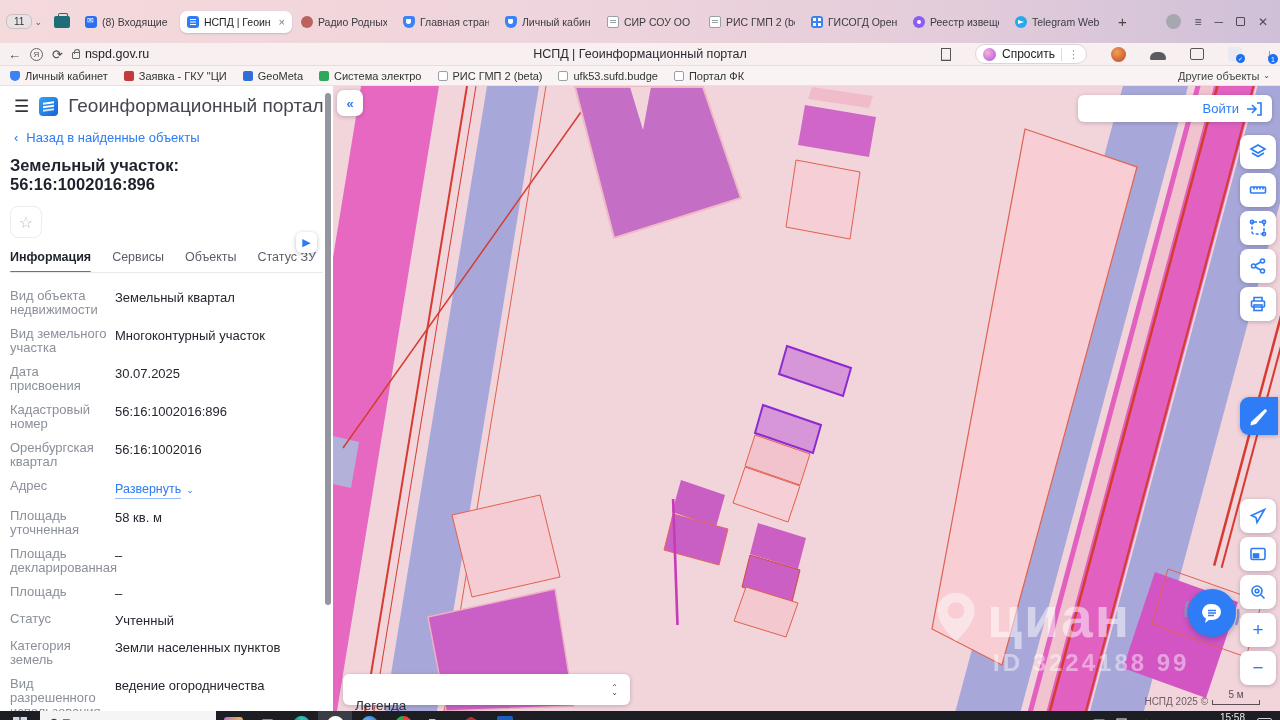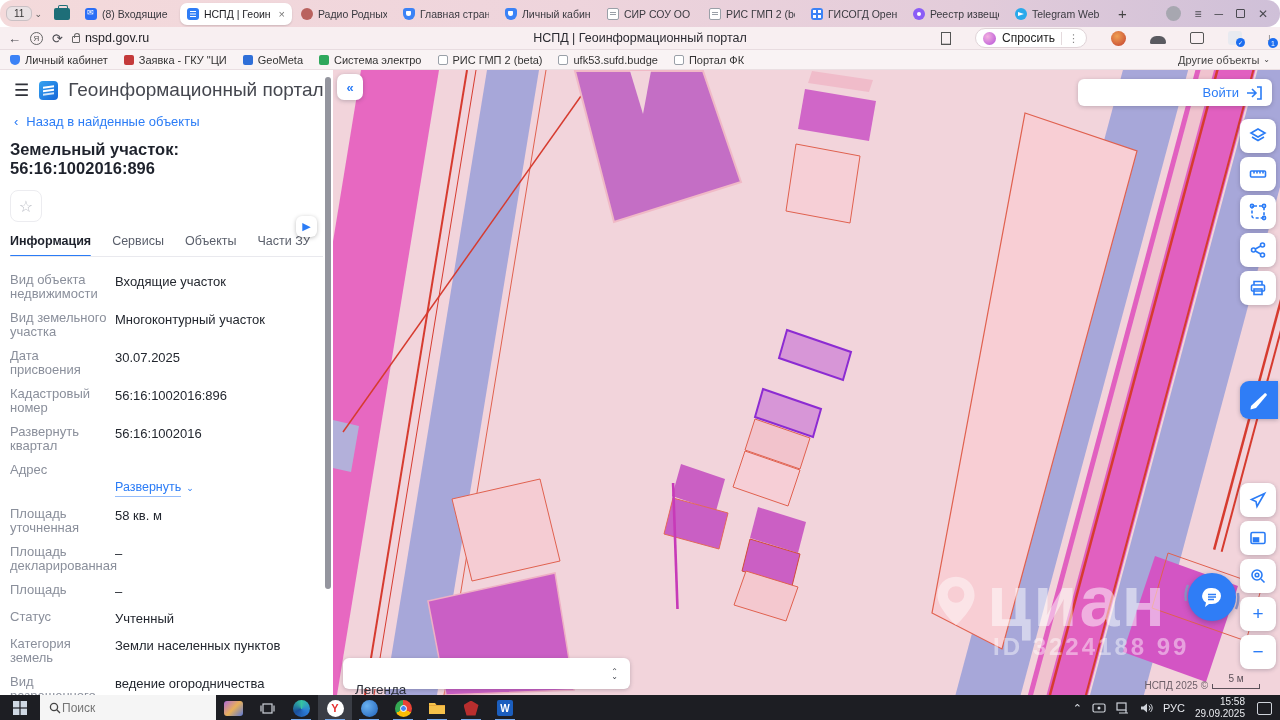--- a/index.html
+++ b/index.html
@@ -1,23 +1,23 @@
 <!DOCTYPE html>
 <html><head>
 <meta charset="utf-8">
 <style>
   * { margin:0; padding:0; box-sizing:border-box; }
   html,body { width:1280px; height:720px; overflow:hidden; }
   body { font-family:"Liberation Sans", sans-serif; }
   .screen { position:relative; width:1280px; height:720px; background:#fff; overflow:hidden; }
 
   
-  .tabbar { height:27px; display:flex; align-items:center;
+  .tabbar { height:43px; display:flex; align-items:center;
     background:linear-gradient(90deg,#f4dadb 0%,#eed4dc 45%,#e3ccda 75%,#cfc0d8 100%);
-    padding:0 6px; gap:2px;border-radius:13px; }
+    padding:0 6px; gap:2px; }
   .tabcounter { display:flex; align-items:center; gap:2px; margin-right:4px; }
   .tabcounter .count { background:#e9e2e4; border:1px solid #c9c0c4; border-radius:6px;
     font-size:10px; color:#333; padding:1px 7px; }
   .tabcounter .chev { font-size:9px; color:#555; }
   .case-ico { width:16px; height:12px; background:#1e6e78; border-radius:2px; position:relative; margin:0 6px; }
   .case-ico:before { content:""; position:absolute; top:-3px; left:4px; width:8px; height:3px;
     border:1.5px solid #1e6e78; border-bottom:none; border-radius:2px 2px 0 0; }
   .tab { display:flex; align-items:center; gap:5px; width:100px; height:22px; padding:0 7px;
     font-size:10.5px; color:#3a3a40; white-space:nowrap; overflow:hidden; border-radius:7px;
     position:relative; flex:0 0 auto; }
@@ -83,21 +83,21 @@
   .starbtn { margin:12px 0 0 10px; width:32px; height:32px; border:1px solid #ececf0; border-radius:8px; display:flex; align-items:center; justify-content:center; font-size:16px; color:#b9bcc4; background:#fff; }
   .ptabs { margin:12px 0 0 10px; display:flex; gap:21px; font-size:12.5px; color:#5a5f6b; border-bottom:1px solid #e9e9ee; padding-bottom:8px; position:relative; width:313px; white-space:nowrap; overflow:hidden; }
   .ptab { position:relative; }
   .ptab.active { color:#1e222c; font-weight:700; }
   .ptab.active:after { content:""; position:absolute; left:0; right:0; bottom:-9px; height:2.5px; background:#2b7cf6; border-radius:2px; }
   .ptab-scroll { position:absolute; right:16px; top:146px; width:21px; height:21px; background:#fff; border-radius:6px; box-shadow:0 1px 4px rgba(0,0,0,.25); display:flex; align-items:center; justify-content:center; color:#2b7cf6; font-size:11px; z-index:3; }
   .fields { margin:16px 0 0 10px; padding-right:32px; }
   .frow { display:flex; margin-bottom:10px; }
   .flabel { width:97px; flex:0 0 97px; margin-right:8px; font-size:13px; line-height:14px; color:#8a8f9b; }
   .fvalue { font-size:13px; line-height:17px; color:#23272f; }
-  .expand { margin-top:16px; display:flex; align-items:center; gap:5px; font-size:12.5px; color:#2b7cf6; }
+  .expand { margin-top:2px; display:flex; align-items:center; gap:5px; font-size:12.5px; color:#2b7cf6; }
   .expand .txt { border-bottom:1px solid rgba(43,124,246,.5); }
   .pscroll { position:absolute; right:2px; top:7px; width:6px; height:512px; background:#94959e; border-radius:3px; }
 
   
   .map { flex:1; position:relative; overflow:hidden; background:#f2d4db; }
   .map svg.base { position:absolute; inset:0; width:100%; height:100%; }
 
   .mapbtn { position:absolute; background:#fff; border-radius:7px; box-shadow:0 1px 4px rgba(40,40,60,.28); display:flex; align-items:center; justify-content:center; }
   .collapse { left:4px; top:4px; width:26px; height:26px; color:#2b7cf6; font-size:13px; font-weight:700; }
   .loginbar { position:absolute; right:8px; top:9px; width:194px; height:27px; background:#fff; border-radius:6px; box-shadow:0 1px 4px rgba(40,40,60,.25); display:flex; align-items:center; justify-content:flex-end; gap:7px; padding-right:10px; }
@@ -112,21 +112,21 @@
   .fab-arcs { position:absolute; left:847px; top:495px; width:64px; height:64px; pointer-events:none; }
   .legendbar { position:absolute; left:10px; top:588px; width:287px; height:31px; background:#fff; border-radius:6px; box-shadow:0 1px 4px rgba(40,40,60,.25); display:flex; align-items:center; padding:0 12px; }
   .legendbar .t { font-size:13.5px; color:#2b2f38;margin-top:32px; }
   .legendbar .sorter { margin-left:auto; display:flex; flex-direction:column; line-height:5px; color:#41454e; font-size:8px; }
   .attrib { position:absolute; right:72px; top:610px; font-size:10px; color:#6d5f68; }
   .scalebar { position:absolute; left:879px; top:603px; width:48px; text-align:center; }
   .scalebar .lbl { font-size:10px; color:#5a4f57; }
   .scalebar .bar { height:5px; border-left:1.5px solid #5a4f57; border-right:1.5px solid #5a4f57; border-bottom:1.5px solid #5a4f57; }
   .wm { position:absolute; left:600px; top:505px; display:flex; align-items:flex-start; gap:8px; pointer-events:none; }
   .wm-pin { width:46px; height:52px; opacity:.5; }
-  .wm-txt { font-size:72px; font-weight:700; color:rgba(255,255,255,.5); line-height:52px; letter-spacing:2px; }
+  .wm-txt { font-size:57px; font-weight:700; color:rgba(255,255,255,.5); line-height:52px; letter-spacing:2px; }
   .wm-id { position:absolute; left:660px; top:563px; font-size:24px; font-weight:700; color:rgba(255,255,255,.45); letter-spacing:3px; pointer-events:none; }
 
   
   .taskbar { height:26px; background:#1d1e23; display:flex; align-items:stretch; color:#e8eaee; }
   .tb-start { width:40px; display:flex; align-items:center; justify-content:center; }
   .tb-search { width:176px; background:#f5f5f5; display:flex; align-items:center; gap:1px; padding:0 9px; }
   .tb-search input { border:none; outline:none; background:transparent; font-size:12px; color:#444; width:120px; font-family:"Liberation Sans",sans-serif; }
   .tb-ico { width:34px; display:flex; align-items:center; justify-content:center; position:relative; }
   .tb-ico.running:after { content:""; position:absolute; bottom:0; left:7px; right:7px; height:2px; background:#76a9ea; }
   .tb-ico.focused { background:#3a3d45; }
@@ -269,44 +269,44 @@
       <div class="backrow">
         <span class="chv">‹</span>
         <span>Назад в найденные объекты</span>
       </div>
       <div class="p-title">Земельный участок: 56:16:1002016:896</div>
       <div class="starbtn">☆</div>
       <div class="ptabs">
         <span class="ptab active">Информация</span>
         <span class="ptab">Сервисы</span>
         <span class="ptab">Объекты</span>
-        <span class="ptab">Части ЗУ</span>
+        <span class="ptab">Статус ЗУ</span>
 
       </div>
       <div class="ptab-scroll">▶</div>
 
       <div class="fields">
         <div class="frow">
             <span class="flabel">Вид объекта недвижимости</span>
-            <span class="fvalue">Входящие участок</span>
+            <span class="fvalue">Земельный квартал</span>
           </div>
         <div class="frow">
             <span class="flabel">Вид земельного участка</span>
             <span class="fvalue">Многоконтурный участок</span>
           </div>
         <div class="frow">
             <span class="flabel">Дата присвоения</span>
             <span class="fvalue">30.07.2025</span>
           </div>
         <div class="frow">
             <span class="flabel">Кадастровый номер</span>
             <span class="fvalue">56:16:1002016:896</span>
           </div>
         <div class="frow">
-            <span class="flabel">Развернуть квартал</span>
+            <span class="flabel">Оренбургская квартал</span>
             <span class="fvalue">56:16:1002016</span>
           </div>
         <div class="frow">
           <span class="flabel">Адрес</span>
           <span class="fvalue" style="max-width:160px;">
             <span class="expand">
               <span class="txt">Развернуть</span>
               <span style="font-size:9px;">⌄</span>
             </span>
           </span>

